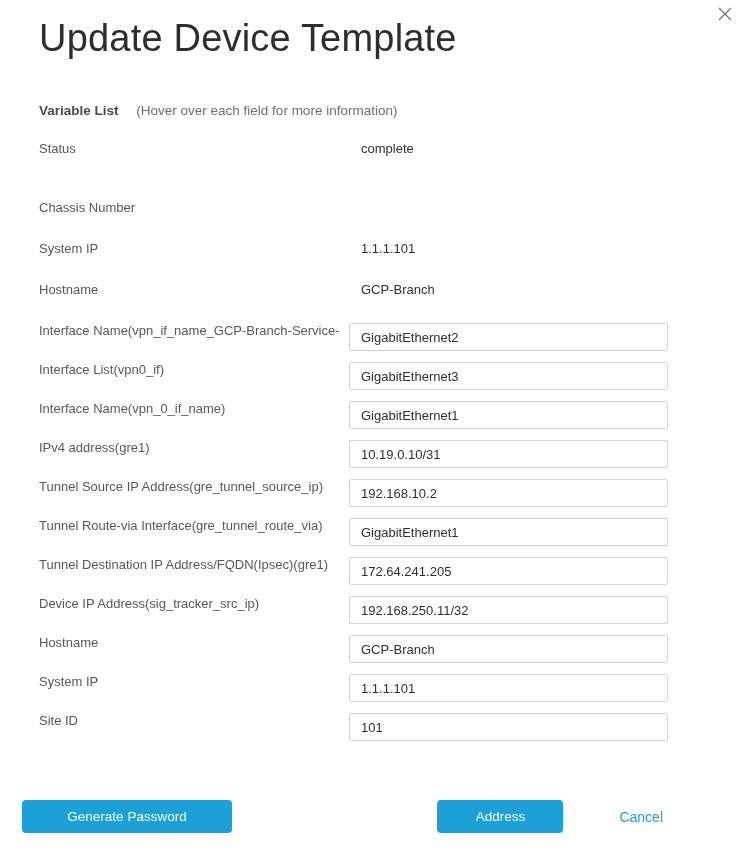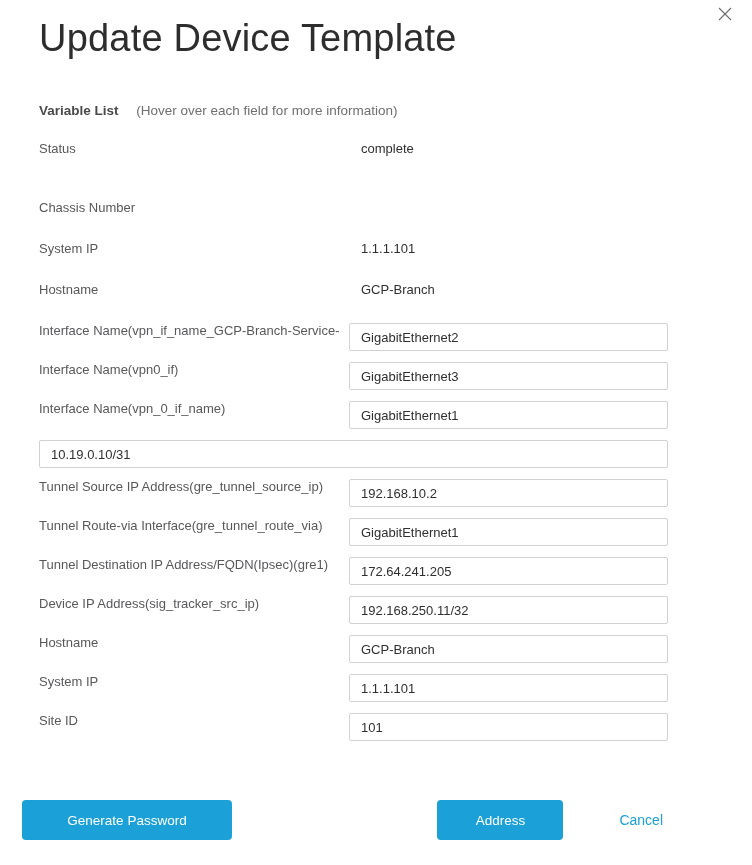--- a/index.html
+++ b/index.html
@@ -79,21 +79,21 @@
 
   .footer {
     position: absolute;
     left: 0; right: 0;
     top: 800px;
     display: flex;
     align-items: center;
     padding: 0 22px;
   }
   .btn {
-    height: 40px;
+    height: 33px;
     border: none;
     border-radius: 4px;
     background: var(--accent, #1ba0d7);
     color: #ffffff;
     font-family: "Liberation Sans", "DejaVu Sans", sans-serif;
     font-size: 13.5px;
     cursor: pointer;
   }
   .btn-generate { width: 210px; }
   .btn-update { width: 126px; margin-left: auto; }
@@ -145,28 +145,29 @@
         <div class="static-value">GCP-Branch</div>
       </div>
     </div>
 
     <div class="input-rows">
       <div class="row input-row">
         <div class="row-label">Interface Name(vpn_if_name_GCP-Branch-Service-</div>
         <input class="row-input" type="text" value="GigabitEthernet2" style="">
       </div>
       <div class="row input-row">
-        <div class="row-label">Interface Name(vpn0_if)</div>
+        <div class="row-label">Interface List(vpn0_if)</div>
         <input class="row-input" type="text" value="GigabitEthernet3" style="">
       </div>
       <div class="row input-row">
         <div class="row-label">Interface Name(vpn_0_if_name)</div>
         <input class="row-input" type="text" value="GigabitEthernet1" style="">
       </div>
       <div class="row input-row">
+        <div class="row-label">IPv4 address(gre1)</div>
         <input class="row-input" type="text" value="10.19.0.10/31" style="">
       </div>
       <div class="row input-row">
         <div class="row-label">Tunnel Source IP Address(gre_tunnel_source_ip)</div>
         <input class="row-input" type="text" value="192.168.10.2" style="">
       </div>
       <div class="row input-row">
         <div class="row-label">Tunnel Route-via Interface(gre_tunnel_route_via)</div>
         <input class="row-input" type="text" value="GigabitEthernet1" style="">
       </div>

